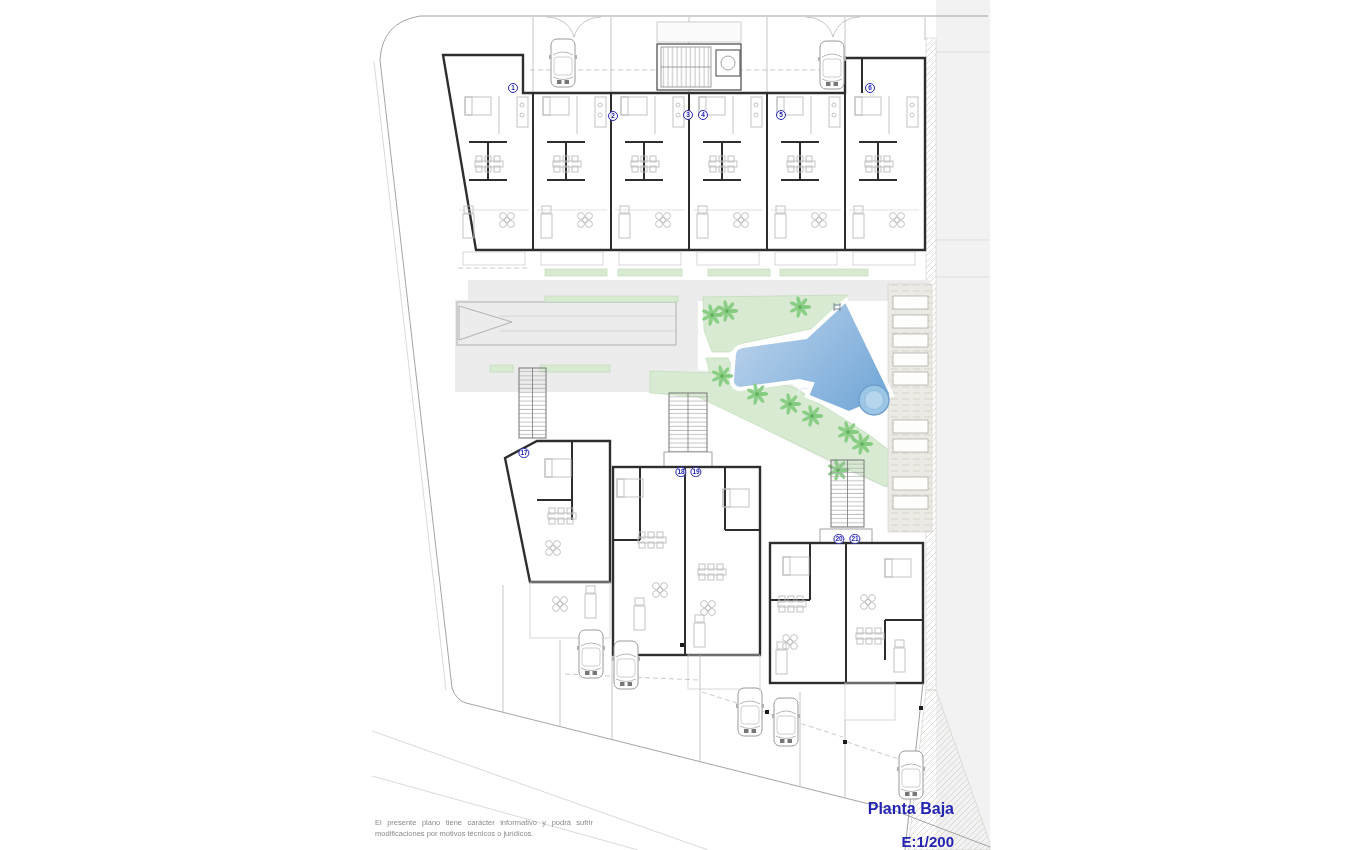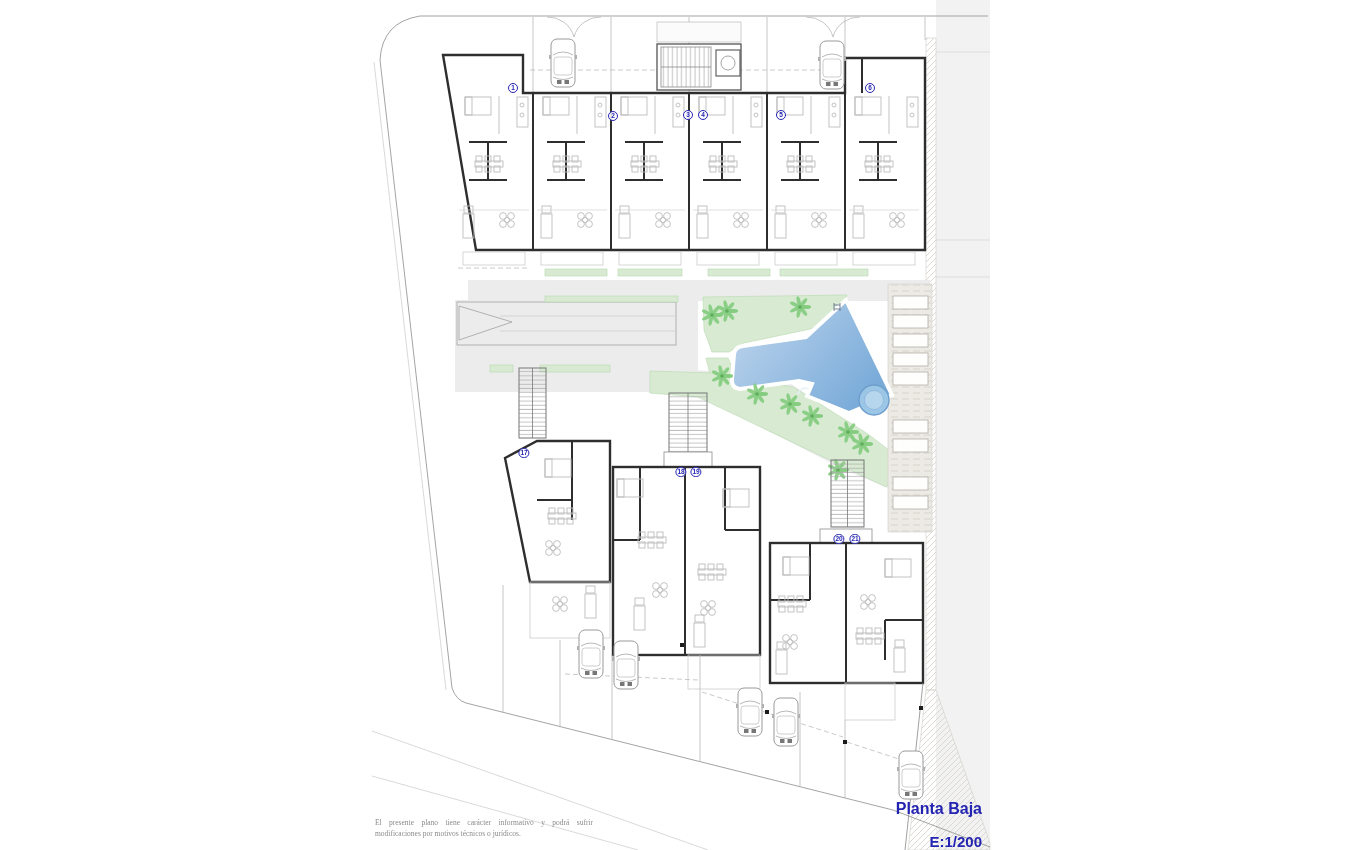--- a/index.html
+++ b/index.html
@@ -2,25 +2,25 @@
 <html style="--blue: #2424b2; --wall: #2e2e2e; --furn: #bcbcbc; --lawn: #d8ebd2; --lawnline: #b7d8ae; --pave: #ececec; --street: #f2f2f2; --hatchbg: #eceae5; --spa: #9cc6e6; --sparing: #6d9ecb;"><head>
 <meta charset="utf-8">
 <style>
   html,body{margin:0;padding:0;background:#fff;}
   .canvas{position:relative;width:1360px;height:850px;background:#fff;overflow:hidden;
           font-family:"Liberation Sans",sans-serif;}
   .badge{position:absolute;box-sizing:border-box;min-width:10px;height:10px;padding:0 1px;
          border:1px solid var(--blue,#2424b2);border-radius:6px;background:rgba(255,255,255,.88);
          color:var(--blue,#2424b2);font-size:6.5px;line-height:8px;font-weight:bold;text-align:center;
          transform:translate(-50%,-50%);}
-  .title{position:absolute;top:801px;left:700px;width:282px;text-align:right;
+  .title{position:absolute;top:801px;left:672px;width:282px;text-align:right;
          color:var(--blue,#2424b2);font-weight:bold;font-size:16px;line-height:1.05;}
   .title .scale{font-size:15px;margin-top:16px;}
   .disclaimer{position:absolute;top:817px;left:375px;width:218px;font-size:7.5px;
-         color:#8a8a8a;line-height:1.5;text-align:justify;font-family:Liberation Serif, serif;}
+         color:#8a8a8a;line-height:1.5;text-align:justify;}
   
   .lawn{fill:var(--lawn,#d8ebd2);stroke:var(--lawnline,#b7d8ae);stroke-width:.6;}
   .pave{fill:var(--pave,#ececec);stroke:none;}
   .wallpoly{fill:#ffffff;stroke:var(--wall,#2e2e2e);stroke-width:2.4;stroke-linejoin:miter;}
   .wallseg{stroke:var(--wall,#2e2e2e);stroke-width:2;fill:none;}
   .thin{stroke:#b8b8b8;stroke-width:.8;fill:none;}
   .furn{stroke:var(--furn,#bcbcbc);stroke-width:.9;fill:none;}
   .bound{stroke:#9a9a9a;stroke-width:.9;fill:none;}
   .faint{stroke:#c9c9c9;stroke-width:.7;fill:none;}
   .dash{stroke:#bdbdbd;stroke-width:.8;fill:none;stroke-dasharray:5 3;}

